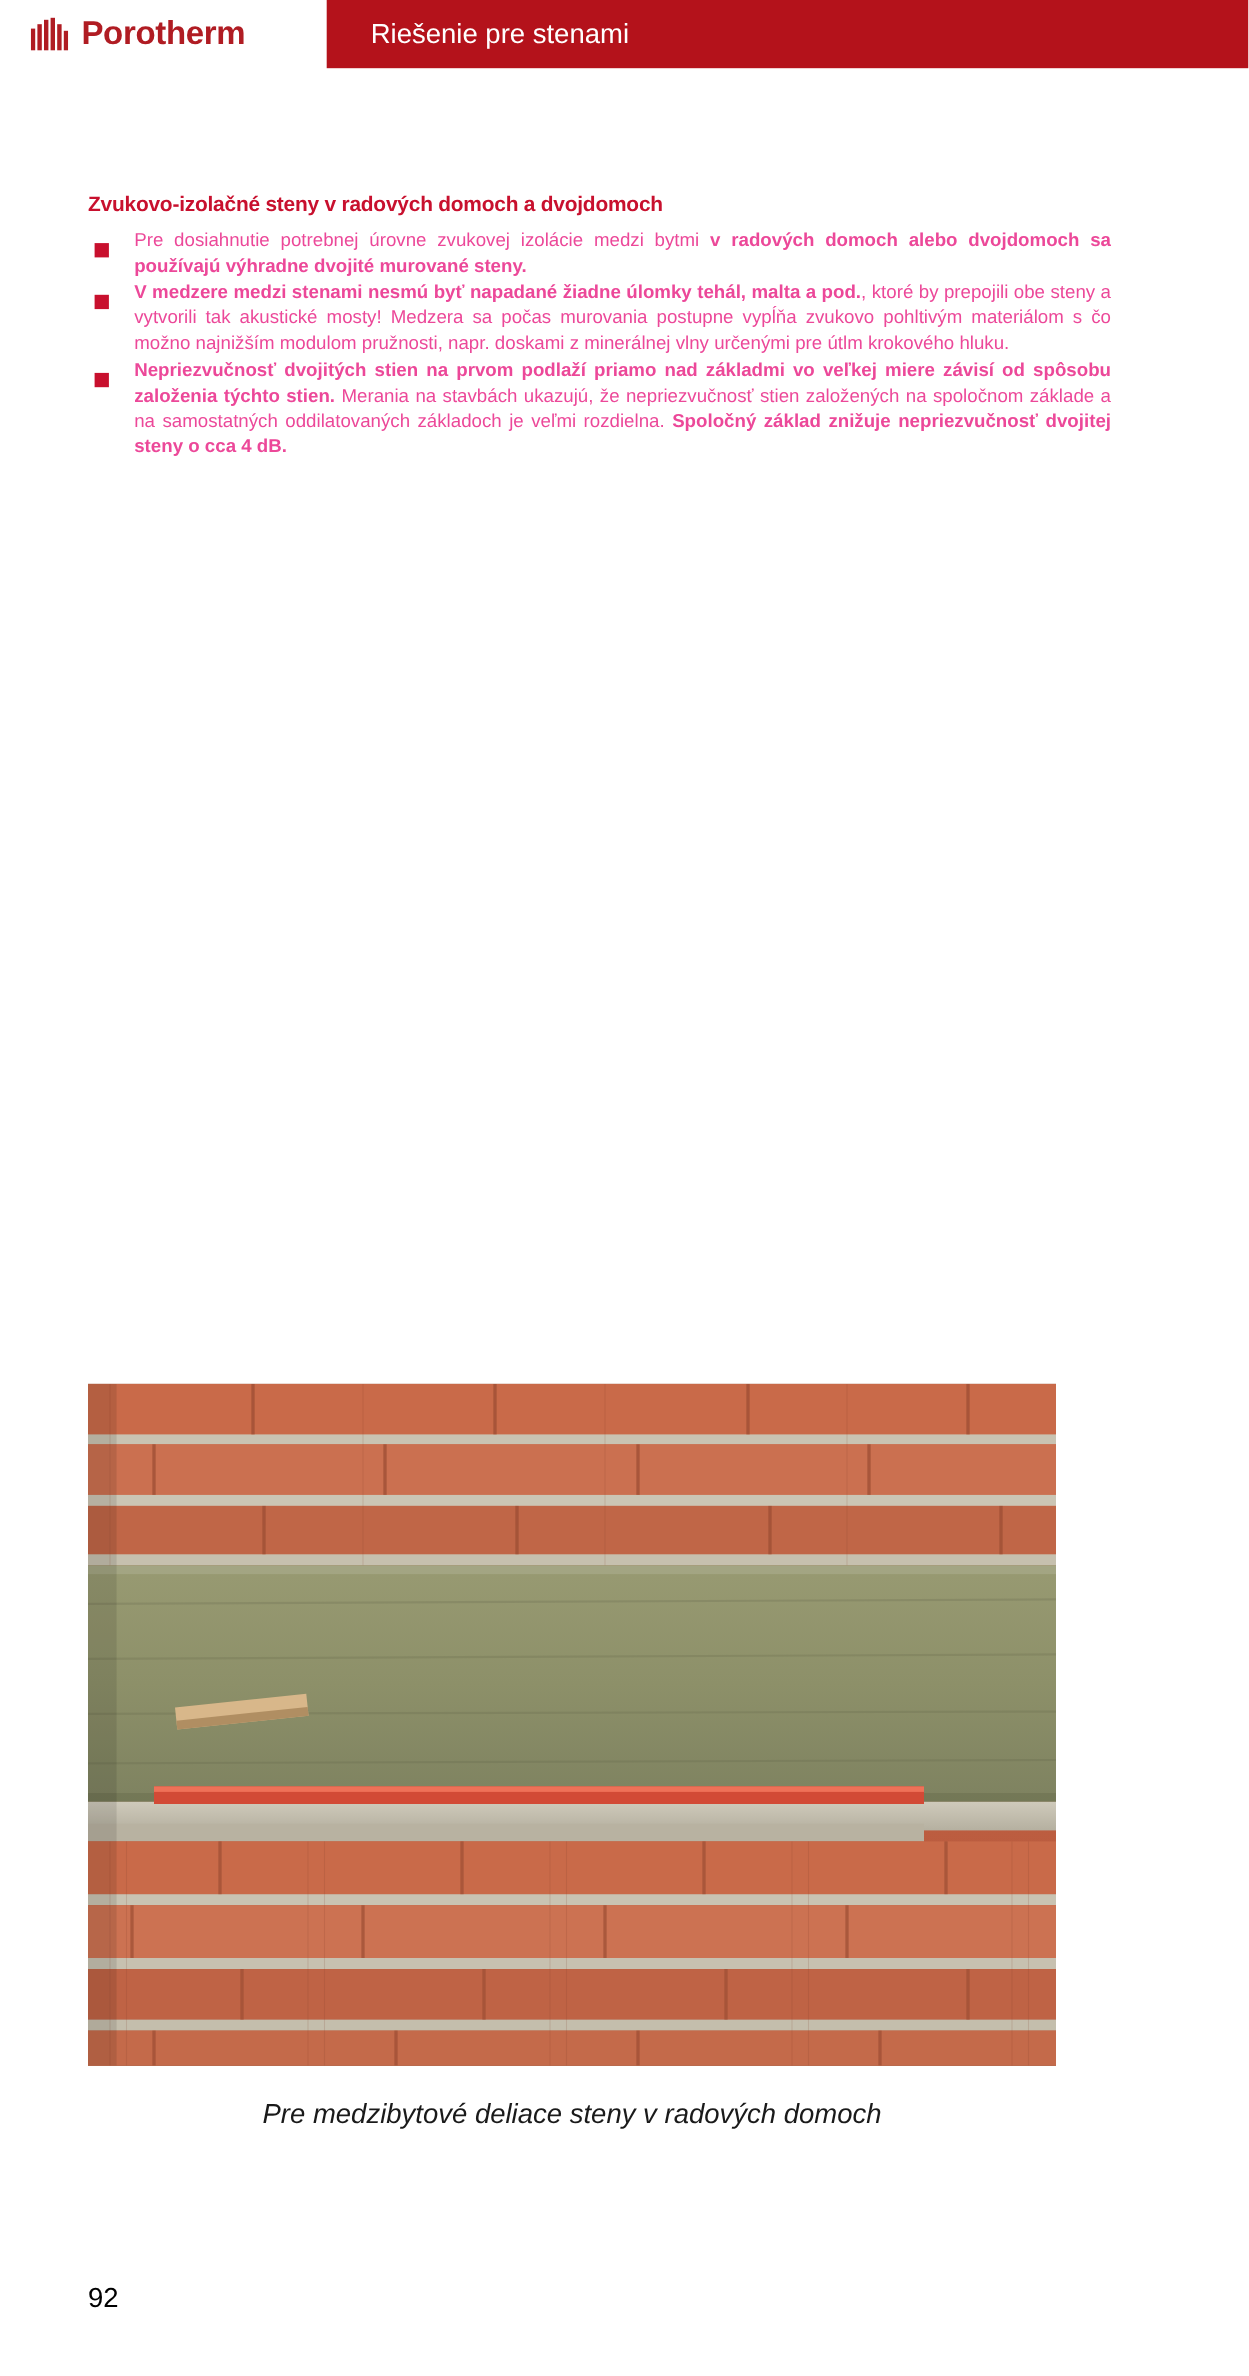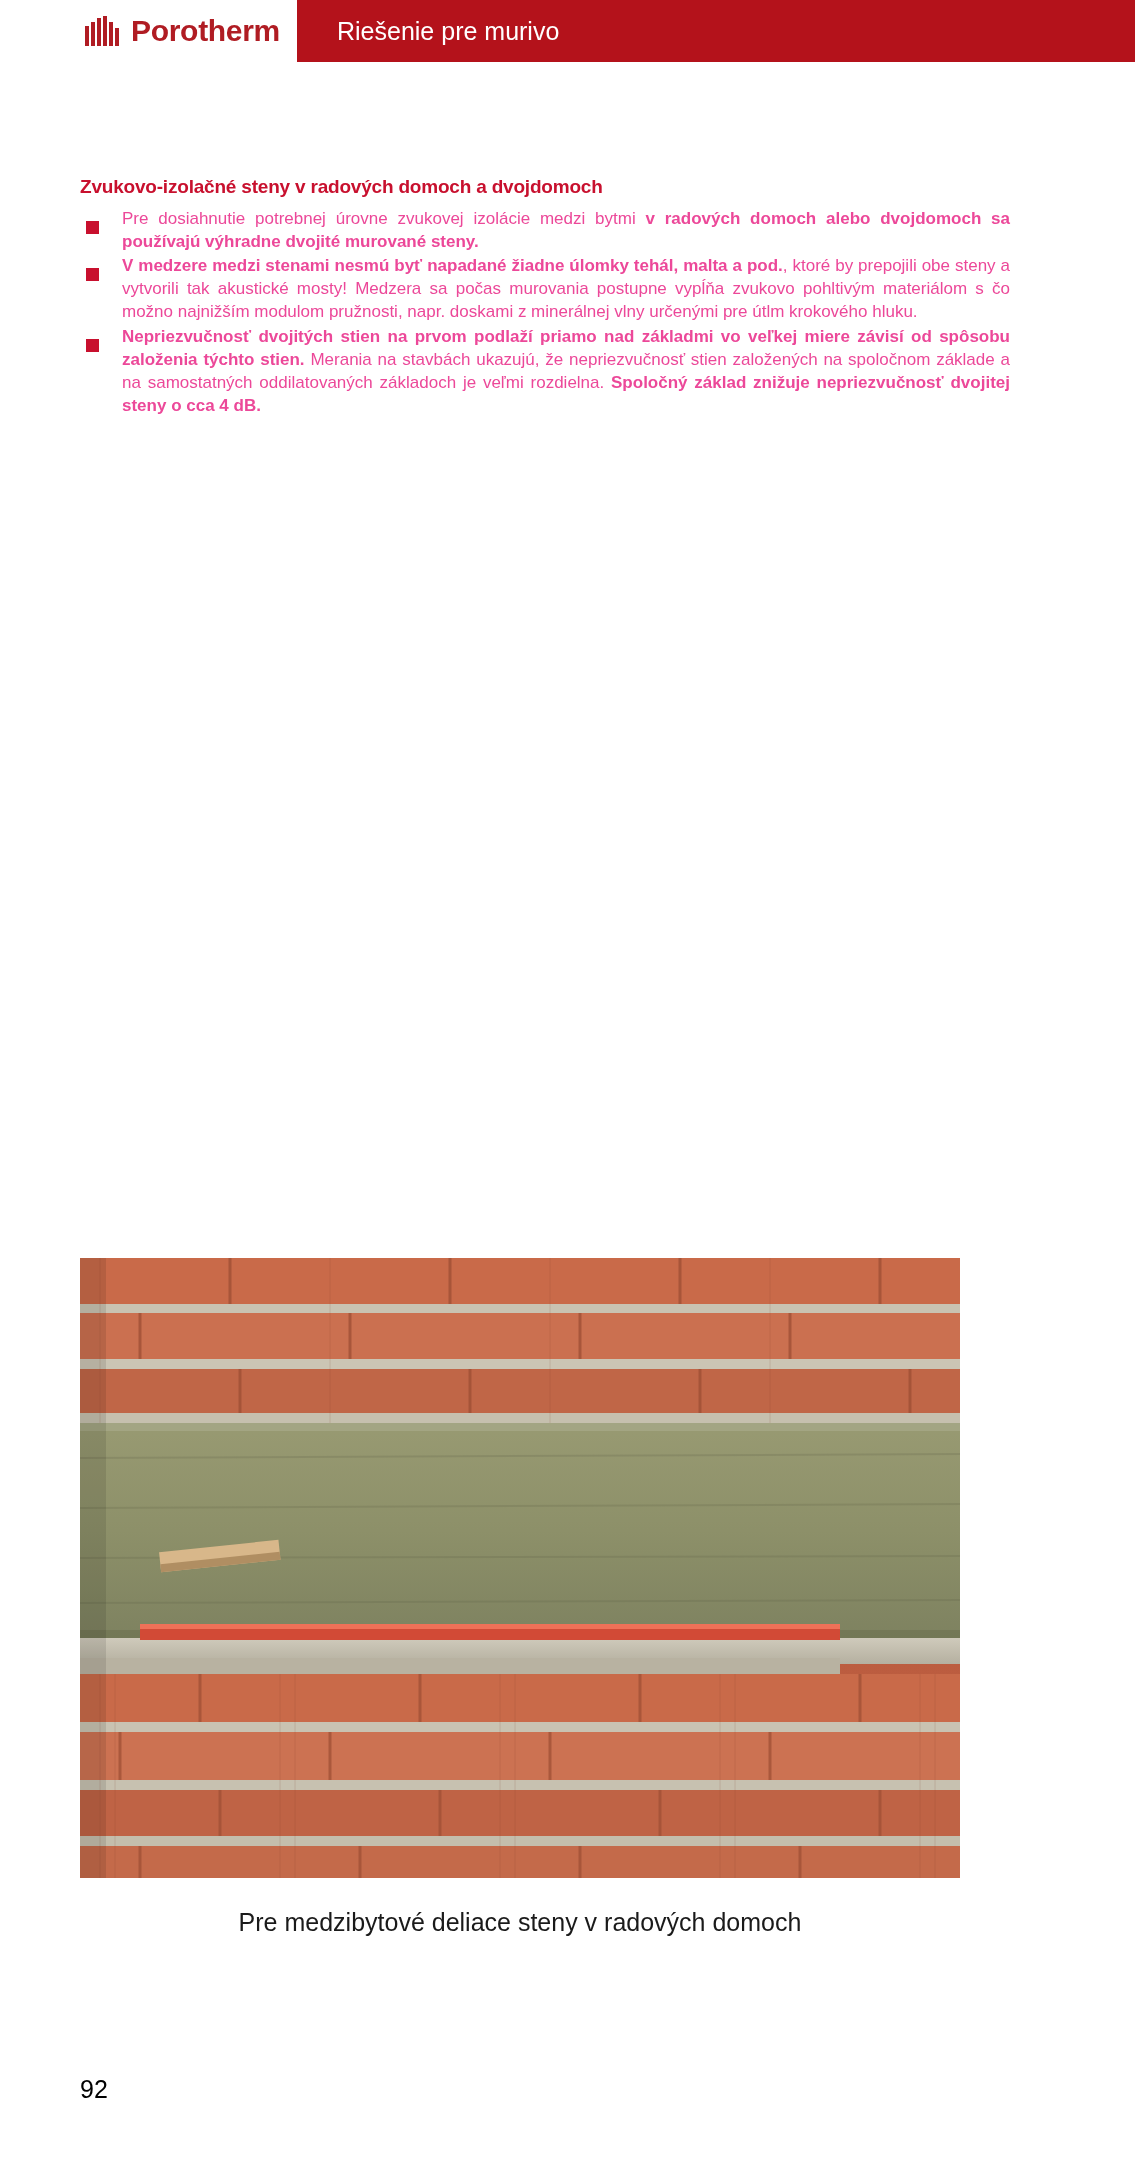--- a/index.html
+++ b/index.html
@@ -27,21 +27,20 @@
     position: absolute;
     left: 0;
     top: 0;
     width: 280px;
     height: 62px;
     background: #ffffff;
     display: flex;
     align-items: center;
     padding-left: 28px;
     box-sizing: border-box;
-    justify-content: flex-end;
   }
   .logo-mark {
     width: 34px;
     height: 30px;
     margin-right: 12px;
     display: block;
   }
   .logo-text {
     font-size: 30px;
     font-weight: bold;
@@ -122,20 +121,21 @@
   }
   .photo svg { display: block; }
 
   
   .caption {
     position: absolute;
     left: 80px;
     top: 1905px;
     width: 880px;
     text-align: center;
+    font-style: italic;
     font-size: 25px;
     line-height: 1.42;
     color: #1a1a1a;
   }
 
   
   .page-number {
     position: absolute;
     left: 80px;
     top: 2075px;
@@ -154,21 +154,21 @@
         <rect x="6" y="6" width="4" height="24"></rect>
         <rect x="12" y="2" width="4" height="28"></rect>
         <rect x="18" y="0" width="4" height="30"></rect>
         <rect x="24" y="6" width="4" height="24"></rect>
         <rect x="30" y="12" width="4" height="18"></rect>
       </g>
     </svg>
     <span class="logo-text">Porotherm</span>
   </div>
   <div class="header-bar">
-    <span class="header-bar-title">Riešenie pre murivo</span>
+    <span class="header-bar-title">Riešenie pre stenami</span>
   </div>
 </div>
 
 <div class="content">
   <h1 class="title">Zvukovo-izolačné steny v radových domoch a dvojdomoch</h1>
   <ul class="bullets" id="bullet-list">
       <li class="bullet-item"><span>Pre dosiahnutie potrebnej úrovne zvukovej izolácie medzi bytmi </span><span class="b">v radových domoch alebo dvojdomoch sa používajú výhradne dvojité murované steny.</span></li>
       <li class="bullet-item"><span class="b">V medzere medzi stenami nesmú byť napadané žiadne úlomky tehál, malta a pod.</span><span>, ktoré by prepojili obe steny a vytvorili tak akustické mosty! Medzera sa počas murovania postupne vypĺňa zvukovo pohltivým materiálom s čo možno najnižším modulom pružnosti, napr. doskami z minerálnej vlny určenými pre útlm krokového hluku.</span></li>
       <li class="bullet-item"><span class="b">Nepriezvučnosť dvojitých stien na prvom podlaží priamo nad základmi vo veľkej miere závisí od spôsobu založenia týchto stien.</span><span> Merania na stavbách ukazujú, že nepriezvučnosť stien založených na spoločnom základe a na samostatných oddilatovaných základoch je veľmi rozdielna. </span><span class="b">Spoločný základ znižuje nepriezvučnosť dvojitej steny o cca 4 dB.</span></li>
     </ul>

